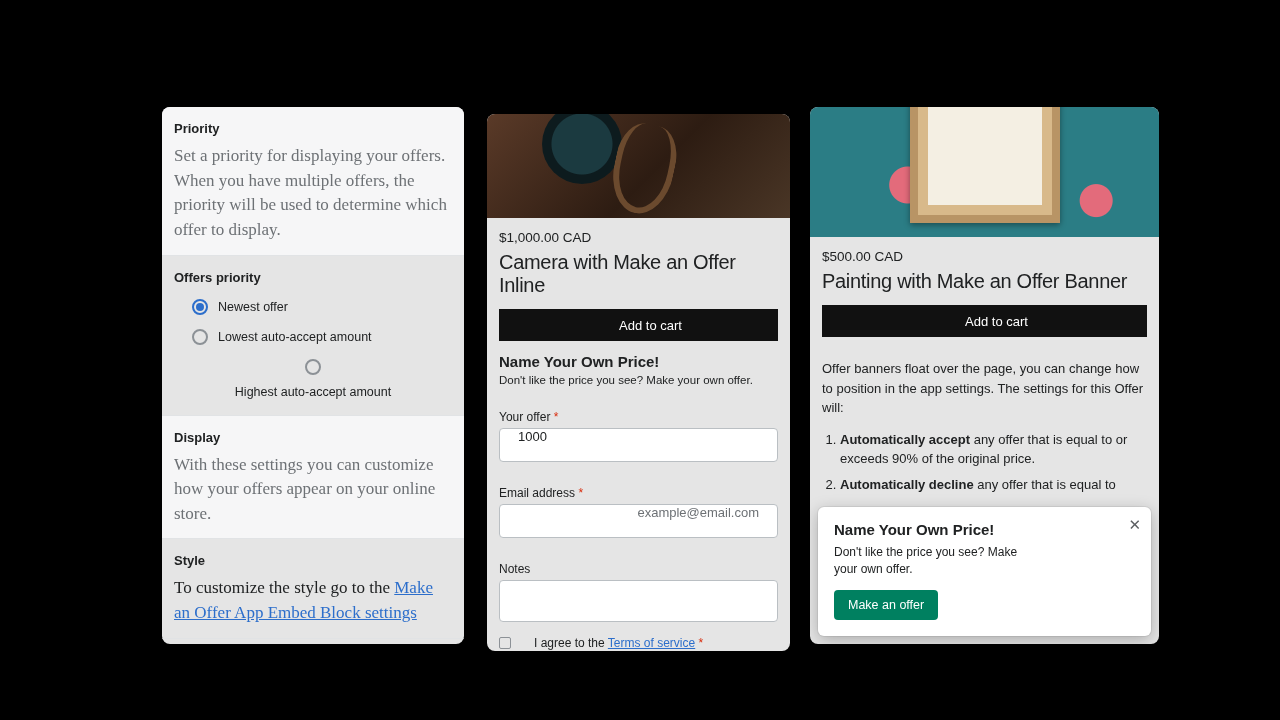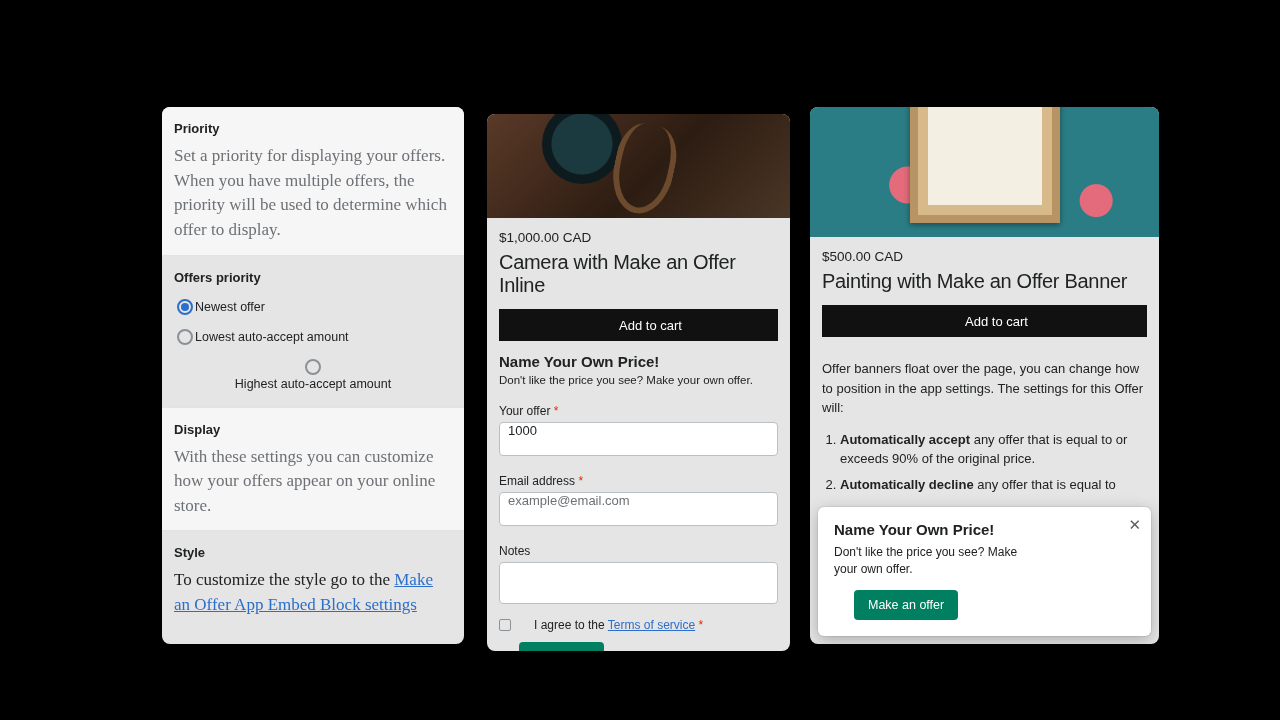--- a/index.html
+++ b/index.html
@@ -7,48 +7,48 @@
   .stage{position:relative;width:1280px;height:720px;}
   .card{position:absolute;background:#e5e5e5;border-radius:8px;overflow:hidden;box-shadow:0 0 0 1px rgba(0,0,0,.05);}
   
   #p1{left:162px;top:107px;width:302px;height:537px;}
   .sec{padding:14px 12px 12px 12px;}
   .sec.hdr{background:#f6f6f7;border-bottom:1px solid #e1e3e5;}
   .sec.plain{border-bottom:1px solid #e1e3e5;}
   .title{font-size:13px;font-weight:600;margin-bottom:8px;}
   .desc{font-size:17px;color:#6d7175;line-height:1.45;font-family:Liberation Serif, serif;}
   .subtitle{font-size:13px;font-weight:600;margin-bottom:10px;}
-  .radio-row{display:flex;align-items:center;gap:2px;margin:14px 3px;}
+  .radio-row{display:flex;align-items:center;gap:10px;margin:14px 18px;}
   .radio{width:16px;height:16px;border:2px solid #8c9196;border-radius:50%;display:flex;align-items:center;justify-content:center;flex-shrink:0;}
   .radio.sel{border-color:#2c6ecb;}
   .radio.sel::after{content:"";width:8px;height:8px;background:#2c6ecb;border-radius:50%;}
   .radio-label{font-size:12.5px;}
   .link{color:#2c6ecb;text-decoration:underline;cursor:pointer;}
   .sel-label{font-size:12px;color:#6d7175;margin-bottom:4px;}
   .select{position:relative;border:1px solid #babfc3;border-radius:4px;height:34px;display:flex;align-items:center;padding:0 10px;font-size:13px;background:#fff;}
   .select .chev{position:absolute;right:8px;top:50%;transform:translateY(-50%);font-size:10px;color:#5c5f62;line-height:8px;}
   .help{font-size:11.5px;color:#6d7175;margin-top:6px;line-height:1.4;}
   
   #p2{left:487px;top:114px;width:303px;height:537px;}
   .prod-img{width:100%;background:#3a2a1f;position:relative;overflow:hidden;}
   #p2 .prod-img{height:104px;background:linear-gradient(135deg,#5a3a28 0%,#2d1c12 55%,#4a3626 100%);}
   .price{font-size:13.5px;color:#202223;margin:12px 12px 6px 12px;}
   .prod-title{font-size:20px;font-weight:400;line-height:1.15;margin:0 12px 12px 12px;letter-spacing:-.3px;}
   .btn-black{margin:0 12px 12px 12px;background:#111;color:#fff;border:none;width:calc(100% - 24px);height:32px;font-size:13px;cursor:pointer;padding-left:24px;}
   .form-sec{padding:0 12px;}
   .nyop{font-size:15px;font-weight:700;margin-bottom:4px;}
   .sub{font-size:11.5px;margin-bottom:12px;}
-  .flabel{font-size:12px;margin-bottom:4px;margin-top:18px;}
+  .flabel{font-size:12px;margin-bottom:4px;margin-top:24px;}
   .req{color:#d82c0d;}
-  .input{width:100%;border:1px solid #babfc3;border-radius:4px;height:34px;padding:0 8px;font-size:13px;background:#fff;}
-  .input.ph{color:#6d7175;}
+  .input{width:100%;border:1px solid #babfc3;border-radius:4px;height:34px;padding:0 18px;font-size:13px;background:#fff;}
+  .input.ph{color:#6d7175;text-align:right;}
   .textarea{width:100%;border:1px solid #babfc3;border-radius:4px;height:42px;background:#fff;}
   .tos-row{display:flex;align-items:center;gap:23px;margin-top:14px;font-size:12px;}
   .cb{width:12px;height:12px;border:1px solid #8c9196;border-radius:2px;flex-shrink:0;}
-  .btn-green{margin-top:10px;background:#008060;color:#fff;border:none;border-radius:4px;height:30px;padding:0 14px;font-size:12.5px;cursor:pointer;margin-left:20px;}
+  .btn-green{margin-top:10px;background:#008060;color:#fff;border:none;border-radius:4px;height:30px;padding:0 14px;font-size:12.5px;cursor:pointer;}
   
   #p3{left:810px;top:107px;width:349px;height:537px;}
   #p3 .prod-img{height:130px;background:
      radial-gradient(circle at 28% 60%,#e36b7b 0 18px,transparent 19px),
      radial-gradient(circle at 82% 72%,#e36b7b 0 16px,transparent 17px),
      linear-gradient(0deg,#2b7d85,#2b7d85);
      position:relative;}
   .frame{position:absolute;left:50%;top:-24px;transform:translateX(-50%);width:150px;height:140px;background:#d8b98a;border:8px solid #b89465;box-shadow:0 2px 6px rgba(0,0,0,.4);}
   .frame::after{content:"";position:absolute;inset:10px;background:#f4efe3;}
   .leaf{position:absolute;inset:22px;background:

